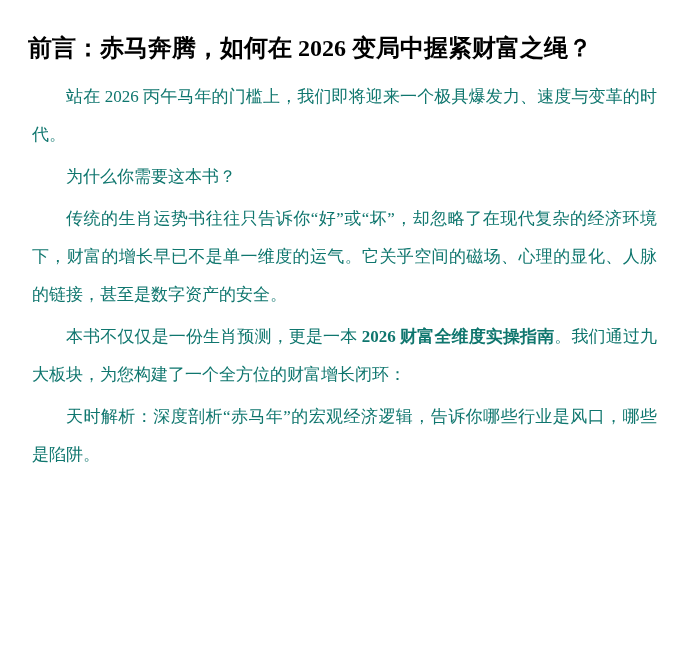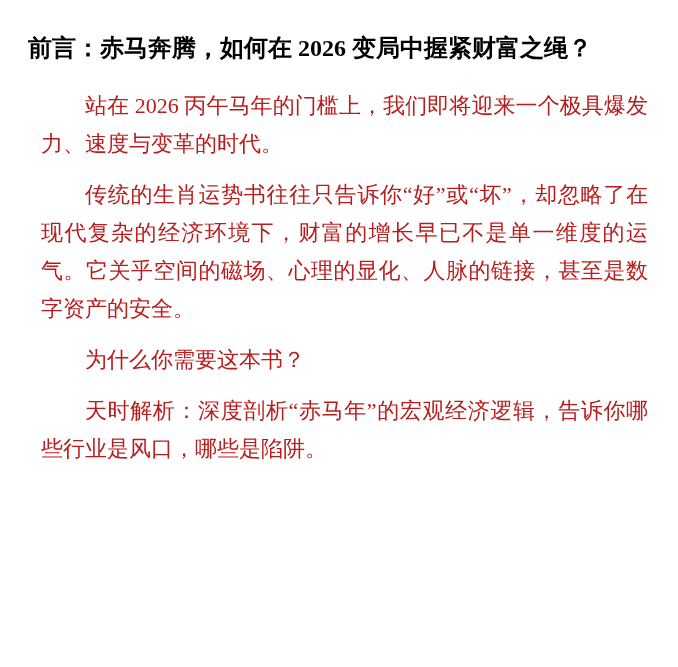--- a/index.html
+++ b/index.html
@@ -21,26 +21,26 @@
   }
   .doc-title {
     margin: 0;
     font-size: 24px;
     line-height: 52px;
     font-weight: 700;
     color: #000000;
     font-family: "Liberation Serif", serif;
   }
   .para {
-    margin: 13px;
-    font-size: 22px;
+    margin: 4px;
+    font-size: 17px;
     line-height: 38px;
     text-align: justify;
     text-indent: 2em;
-    color: #b91c1c;
+    color: #0f766e;
   }
   .para .seg-bold {
     font-weight: 700;
   }
   .watermark {
     position: absolute;
     left: 198px;
     top: 306px;
     font-family: "Liberation Sans", sans-serif;
     font-size: 46px;
@@ -56,22 +56,23 @@
 <body>
 
 <div class="page">
   <div class="content">
 
     <h1 class="doc-title">前言：赤马奔腾，如何在 2026 变局中握紧财富之绳？</h1>
 
     <p class="para"><span>站在 2026 丙午马年的门槛上，我们即将迎来一个极具爆发力、速度与变革的时代。</span></p>
 
 
+    <p class="para"><span>为什么你需要这本书？</span></p>
+
     <p class="para"><span>传统的生肖运势书往往只告诉你“好”或“坏”，却忽略了在现代复杂的经济环境下，财富的增长早已不是单一维度的运气。它关乎空间的磁场、心理的显化、人脉的链接，甚至是数字资产的安全。</span></p>
 
-    <p class="para"><span>为什么你需要这本书？</span></p>
-
+    <p class="para"><span>本书不仅仅是一份生肖预测，更是一本 </span><span class="seg-bold">2026 财富全维度实操指南</span><span>。我们通过九大板块，为您构建了一个全方位的财富增长闭环：</span></p>
 
     <p class="para"><span>天时解析：深度剖析“赤马年”的宏观经济逻辑，告诉你哪些行业是风口，哪些是陷阱。</span></p>
 
   </div>
 
 </div>
 
 </body></html>

